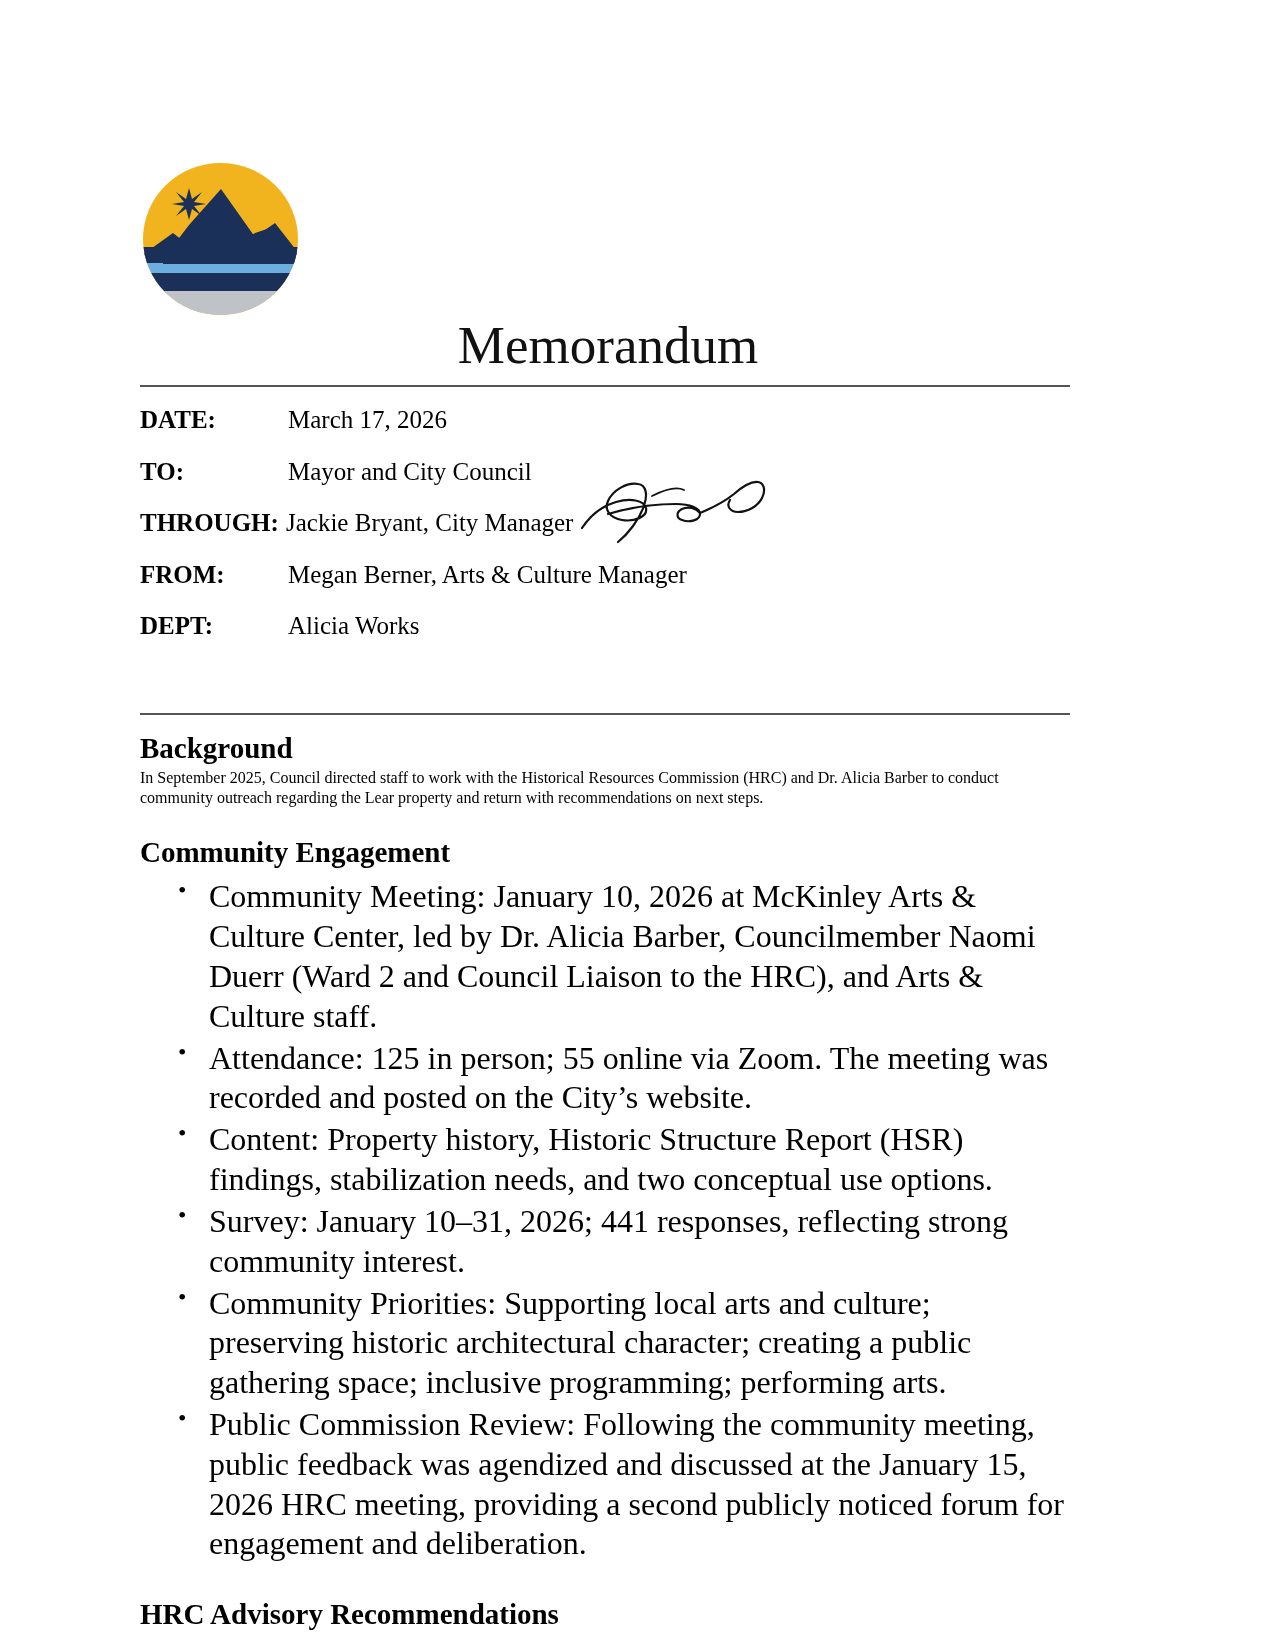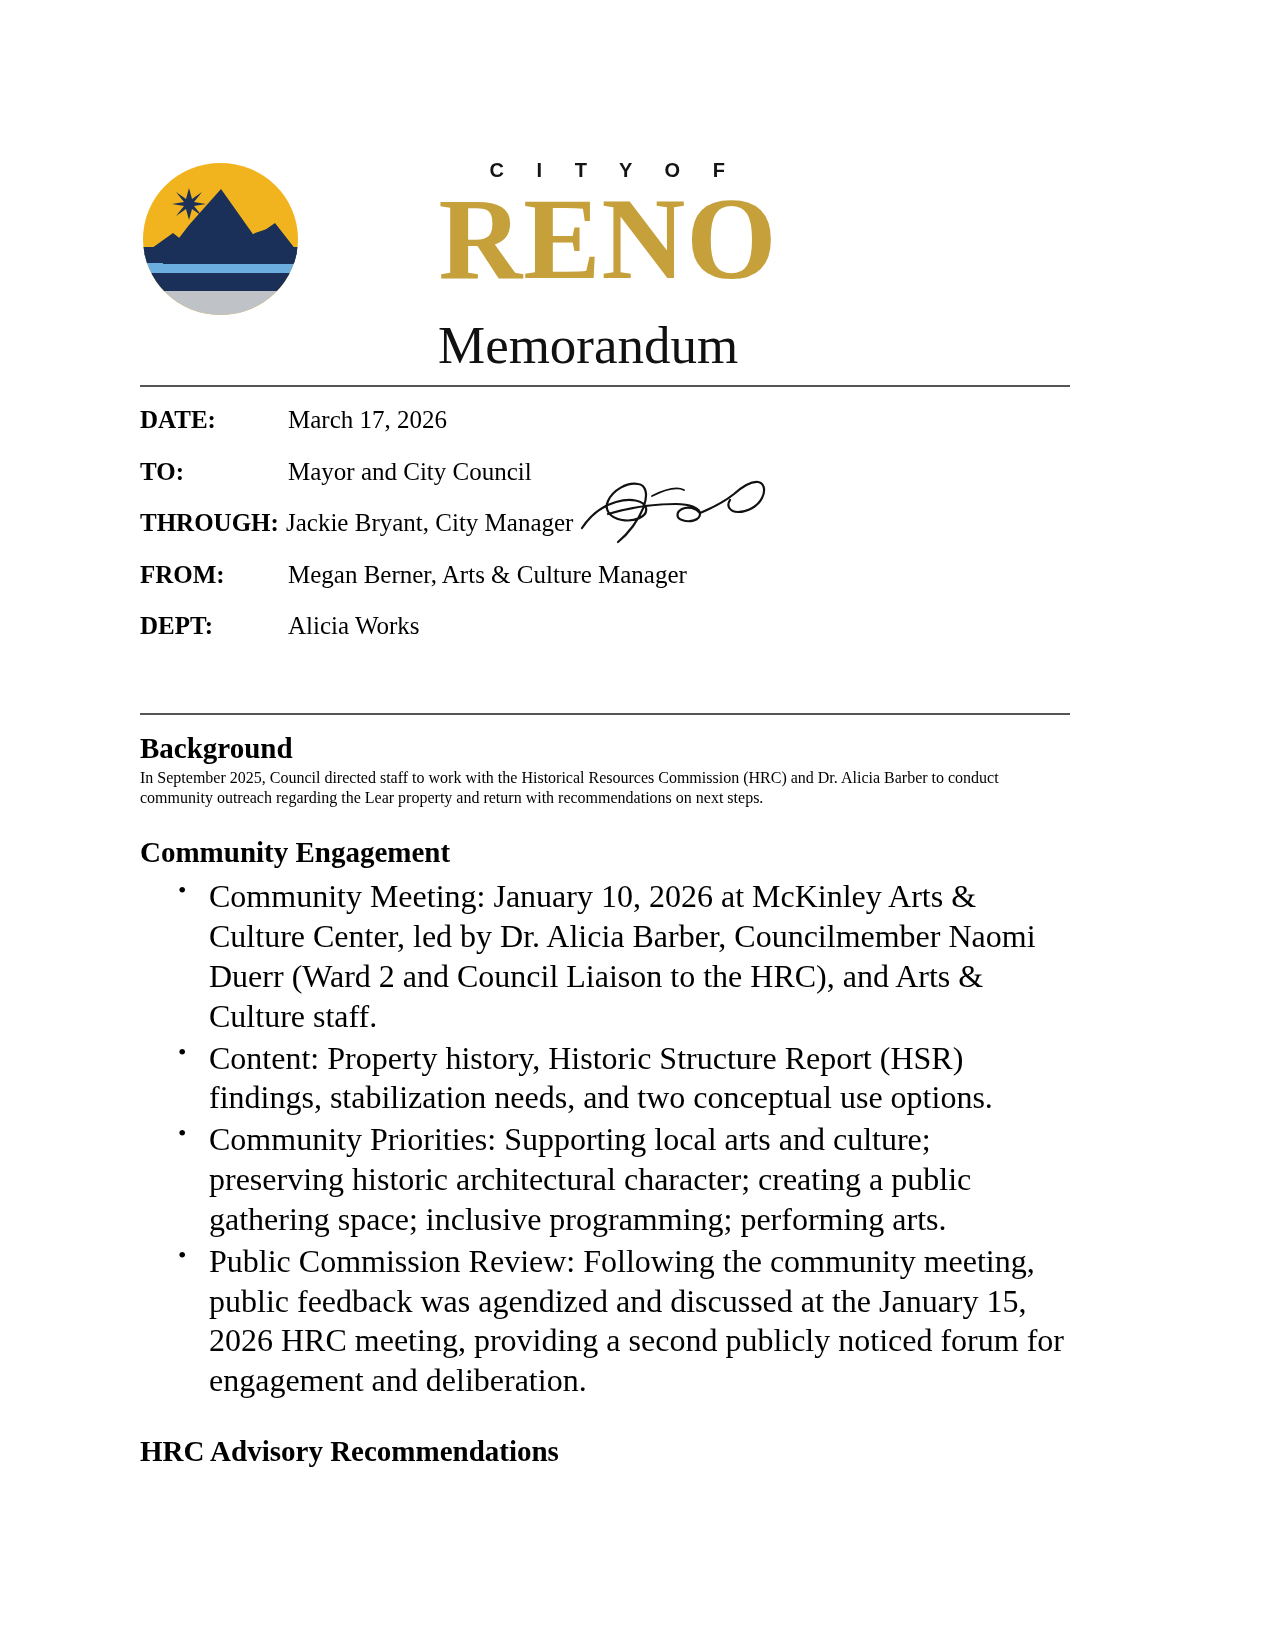--- a/index.html
+++ b/index.html
@@ -63,21 +63,21 @@
     color: #c6a03a;
     text-align: center;
     letter-spacing: 1px;
     margin-top: 4px;
   }
   .memoword {
     position: absolute;
     left: 438px;
     top: 318px;
     width: 340px;
-    text-align: left;
+    text-align: center;
     font-family: "Liberation Serif", "DejaVu Serif", serif;
     font-size: 53px;
     line-height: 1.05;
     color: #111111;
   }
 
   
   .rule {
     position: absolute;
     left: 140px;
@@ -196,24 +196,20 @@
           <polygon points="-5,95 30,70 48,84 62,72 78,40 100,78 112,70 124,66 140,84 160,95 160,100 -5,100" fill="#1B3058"></polygon>
           <polygon points="20,96 46,62 78,26 112,74 132,60 160,96 160,101 20,101" fill="#1B3058"></polygon>
 
           <g fill="#1B3058" transform="translate(46,41)">
             <polygon points="0,-16 3,-5 13,-12 5,-2 17,0 5,2 13,12 3,5 0,16 -3,5 -13,12 -5,2 -17,0 -5,-2 -13,-12 -3,-5"></polygon>
           </g>
         </g>
       </svg>
     </div>
 
-    <div class="wordmark">
-      <div class="cityof">C I T Y   O F</div>
-      <div class="renoword">RENO</div>
-    </div>
 
     <div class="memoword">Memorandum</div>
   </div>
 
   <div class="rule rule-top"></div>
 
   <div class="fields">
     <div class="field-row">
       <span class="field-label">DATE:</span>
       <span class="field-value">March 17, 2026</span>
@@ -253,21 +249,23 @@
 
     <h2 class="sec-heading">Background</h2>
     <p class="para">In September 2025, Council directed staff to work with the Historical Resources Commission (HRC) and Dr. Alicia Barber to conduct community outreach regarding the Lear property and return with recommendations on next steps.</p>
 
     <div class="spacer-sm"></div>
 
     <h2 class="sec-heading">Community Engagement</h2>
 
     <ul class="bullets">
       <li>Community Meeting: January 10, 2026 at McKinley Arts &amp; Culture Center, led by Dr. Alicia Barber, Councilmember Naomi Duerr (Ward 2 and Council Liaison to the HRC), and Arts &amp; Culture staff.</li>
+      <li>Attendance: 125 in person; 55 online via Zoom. The meeting was recorded and posted on the City’s website.</li>
       <li>Content: Property history, Historic Structure Report (HSR) findings, stabilization needs, and two conceptual use options.</li>
+      <li>Survey: January 10–31, 2026; 441 responses, reflecting strong community interest.</li>
       <li>Community Priorities: Supporting local arts and culture; preserving historic architectural character; creating a public gathering space; inclusive programming; performing arts.</li>
       <li>Public Commission Review: Following the community meeting, public feedback was agendized and discussed at the January 15, 2026 HRC meeting, providing a second publicly noticed forum for engagement and deliberation.</li>
     </ul>
 
     <div class="spacer-md"></div>
 
     <h2 class="sec-heading">HRC Advisory Recommendations</h2>
   </div>
 
 </div>

